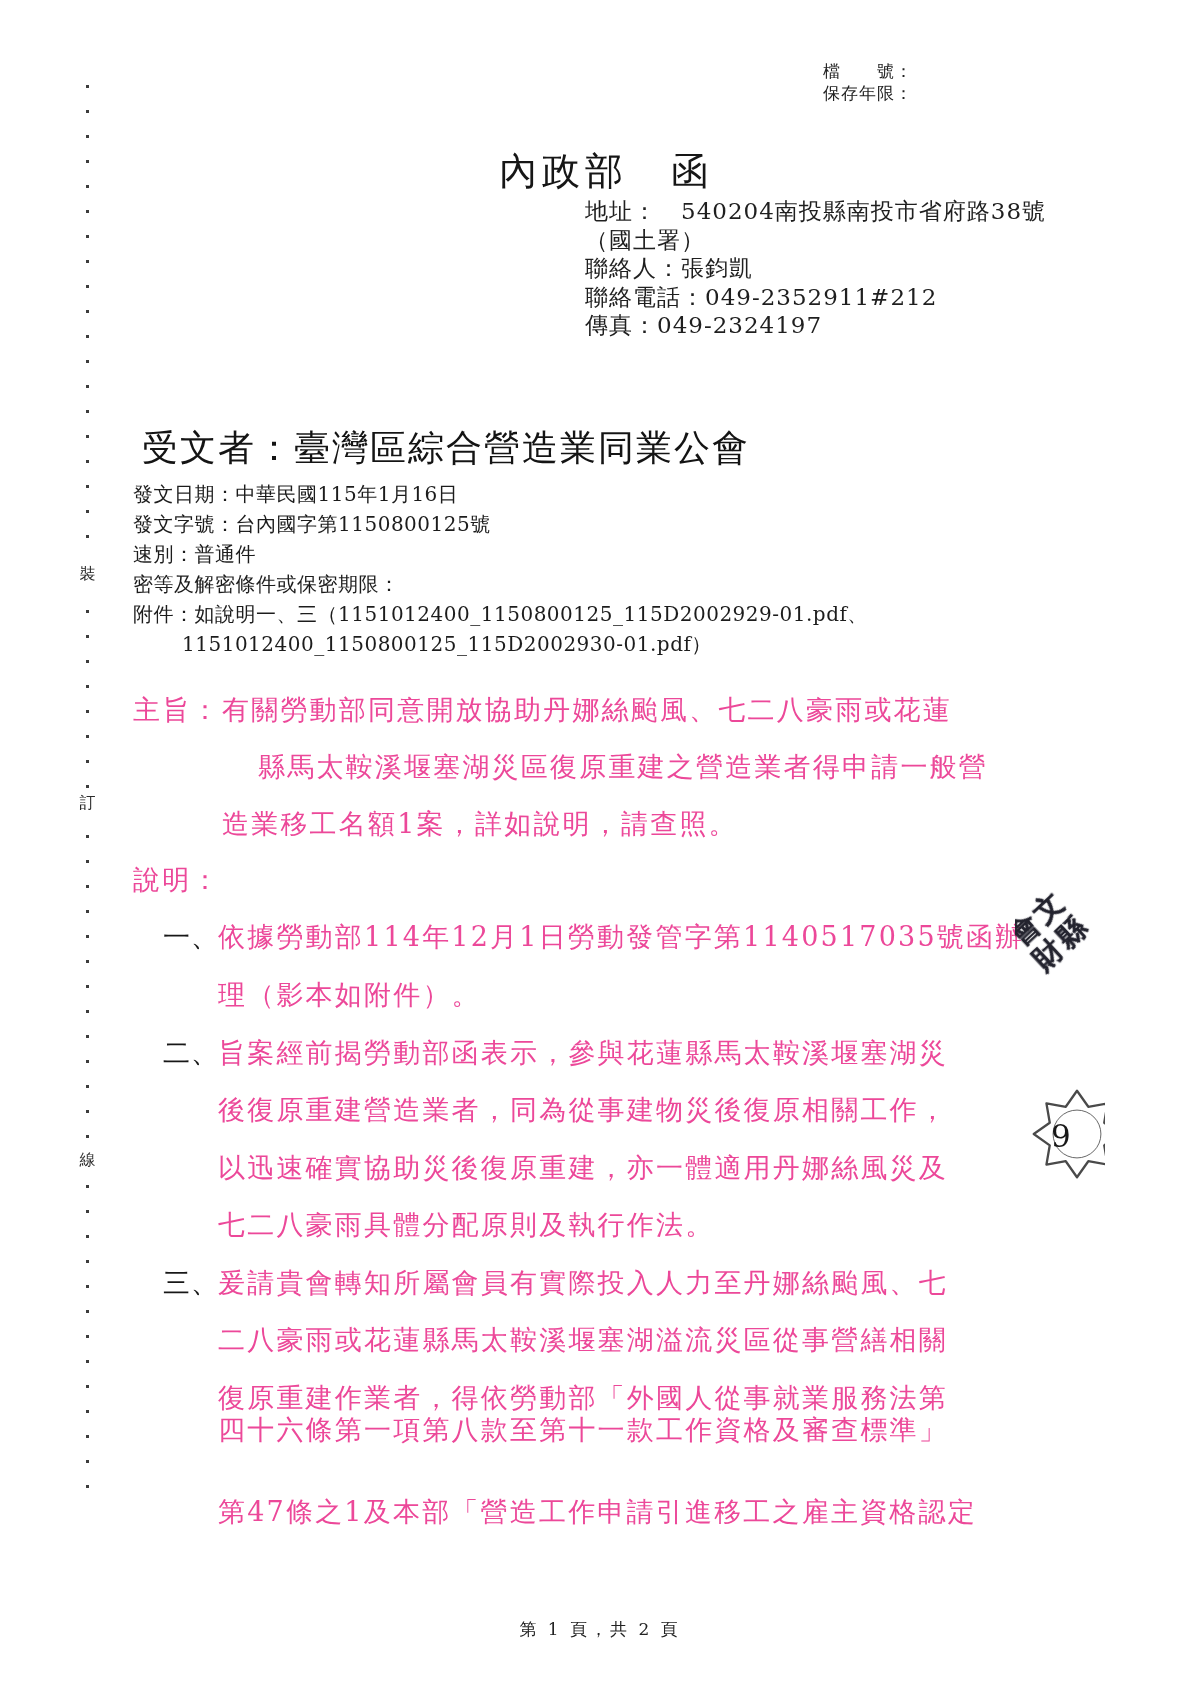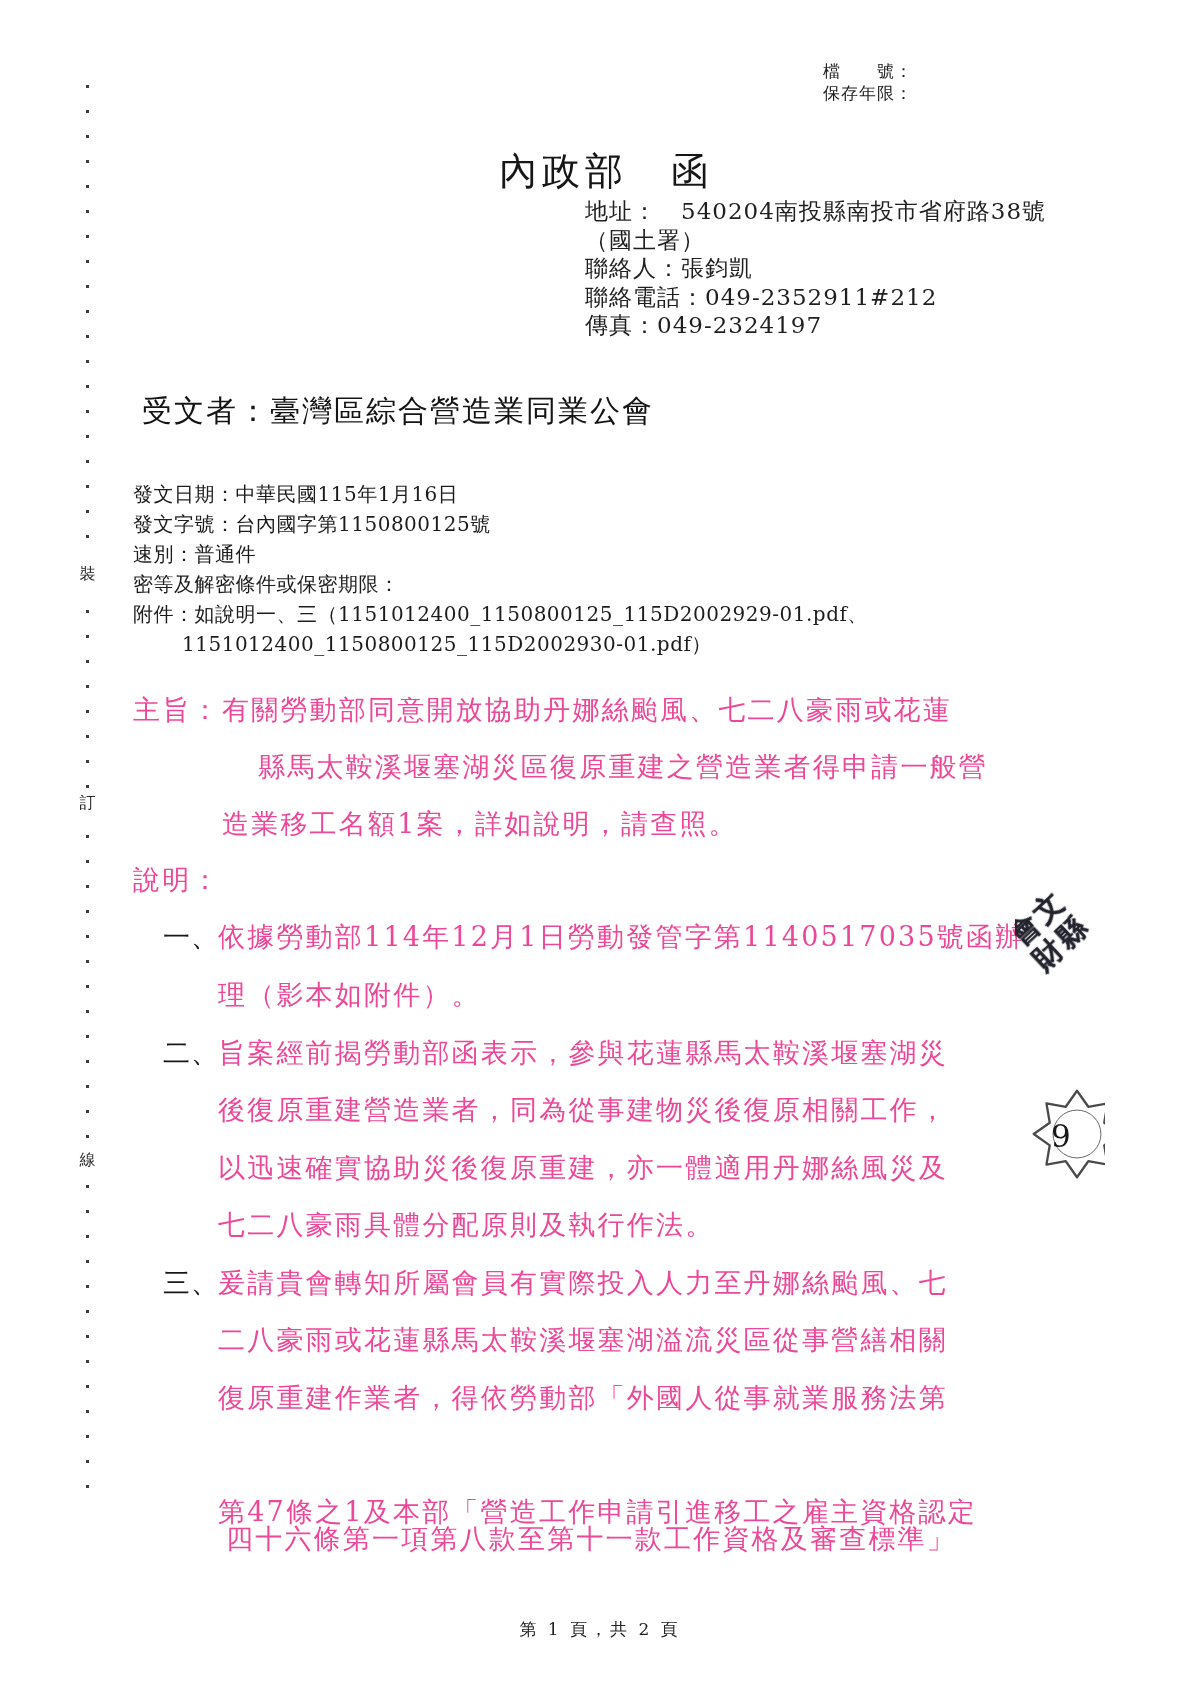--- a/index.html
+++ b/index.html
@@ -16,21 +16,21 @@
   
   .archive{left:823px;top:60px;font-size:17px;line-height:22px;letter-spacing:1px;color:#222;}
 
   
   .doc-title{left:499px;top:146px;font-size:38px;letter-spacing:5px;color:#161616;}
 
   
   .agency{left:585px;top:197px;font-size:23px;line-height:28.5px;letter-spacing:1px;color:#1f1f1f;}
 
   
-  .recipient{left:142px;top:391px;font-size:30px;letter-spacing:2px;color:#141414;}
+  .recipient{left:142px;top:424px;font-size:36px;letter-spacing:2px;color:#141414;}
 
   
   .meta{left:133px;top:479px;font-size:20px;line-height:30px;letter-spacing:0.5px;color:#1c1c1c;}
   .meta .cont{margin-left:49px;}
 
   
   .bodyline{font-size:27px;letter-spacing:2.2px;color:#ec4899;}
   .numcol{font-size:27px;letter-spacing:1px;color:#171717;}
 
   
@@ -112,21 +112,21 @@
   <div class="abs numcol" style="left:163px;top:1035px;">二、</div>
   <div class="abs bodyline" style="left:218px;top:1035px;">旨案經前揭勞動部函表示，參與花蓮縣馬太鞍溪堰塞湖災</div>
   <div class="abs bodyline" style="left:218px;top:1092px;">後復原重建營造業者，同為從事建物災後復原相關工作，</div>
   <div class="abs bodyline" style="left:218px;top:1150px;">以迅速確實協助災後復原重建，亦一體適用丹娜絲風災及</div>
   <div class="abs bodyline" style="left:218px;top:1207px;">七二八豪雨具體分配原則及執行作法。</div>
 
   <div class="abs numcol" style="left:163px;top:1265px;">三、</div>
   <div class="abs bodyline" style="left:218px;top:1265px;">爰請貴會轉知所屬會員有實際投入人力至丹娜絲颱風、七</div>
   <div class="abs bodyline" style="left:218px;top:1322px;">二八豪雨或花蓮縣馬太鞍溪堰塞湖溢流災區從事營繕相關</div>
   <div class="abs bodyline" style="left:218px;top:1380px;">復原重建作業者，得依勞動部「外國人從事就業服務法第</div>
-  <div class="abs bodyline" style="left:218px;top:1521px;margin-left:8px;">四十六條第一項第八款至第十一款工作資格及審查標準」</div>
+  <div class="abs bodyline" style="left:218px;top:1412px;">四十六條第一項第八款至第十一款工作資格及審查標準」</div>
   <div class="abs bodyline" style="left:218px;top:1494px;">第47條之1及本部「營造工作申請引進移工之雇主資格認定</div>
 
   <div class="abs stamp-zone">
     <div class="ink-stamp">
       <div>會文</div>
       <div>財縣</div>
     </div>
     <svg class="flower" viewBox="0 0 100 100">
       <polygon points="97,50 79.6,62.3 83.2,83.2 62.3,79.6 50,97 37.8,79.6 16.8,83.2 20.4,62.3 3,50 20.4,37.8 16.8,16.8 37.8,20.4 50,3 62.3,20.4 83.2,16.8 79.6,37.8" fill="#ffffff" stroke="#4a4a4a" stroke-width="2.5" stroke-linejoin="round"></polygon>
       <circle cx="50" cy="50" r="26" fill="none" stroke="#5a5a5a" stroke-width="1"></circle>

